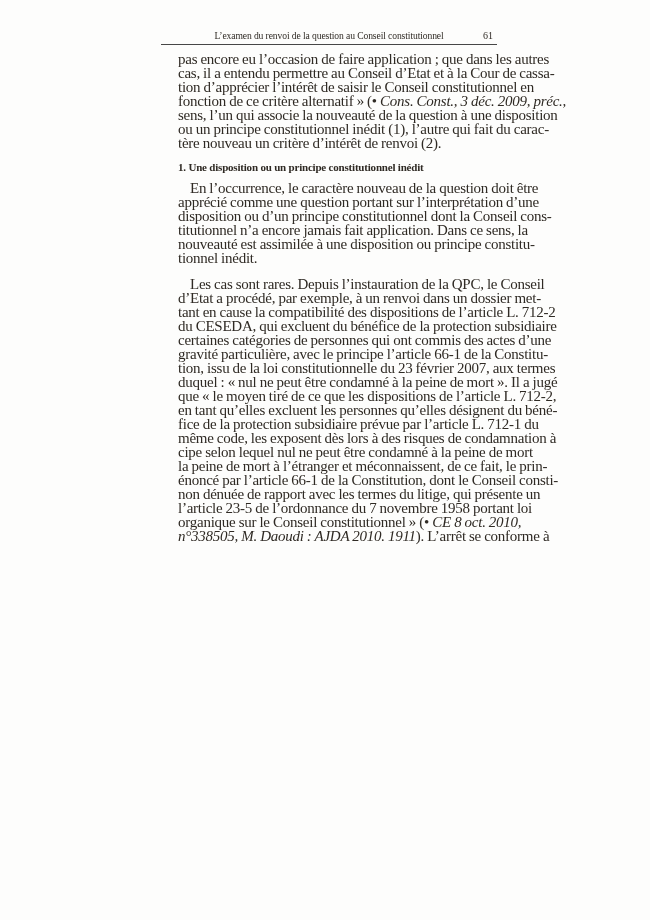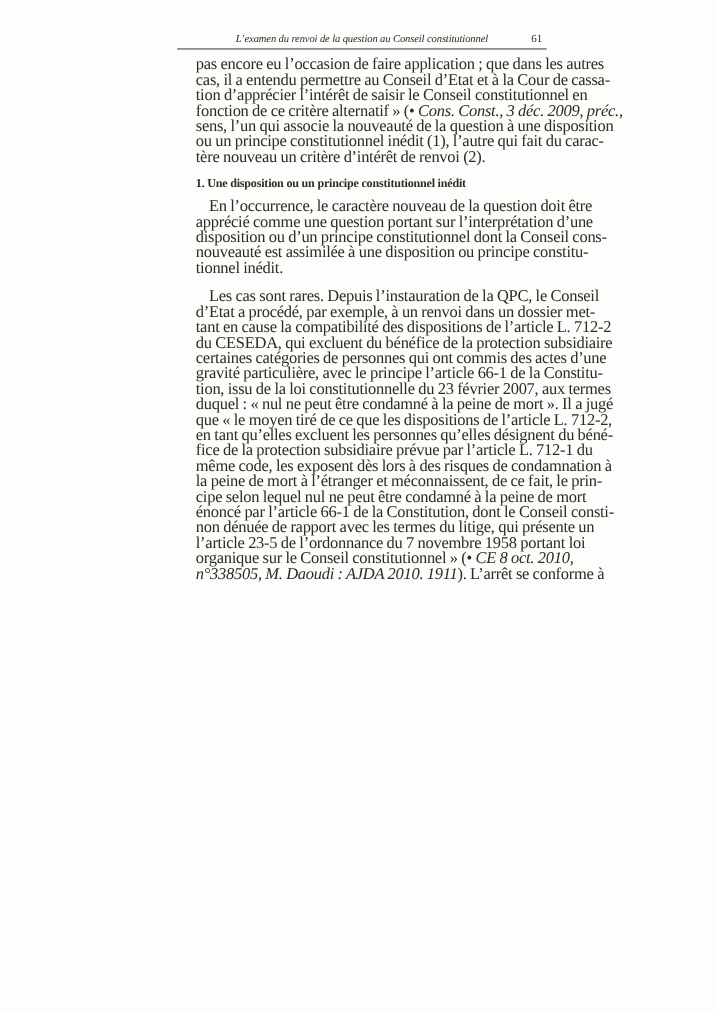--- a/index.html
+++ b/index.html
@@ -22,21 +22,20 @@
     top: 24px;
     width: 336px;
     height: 19px;
   }
   .running-title {
     position: absolute;
     left: 0;
     right: 0;
     bottom: 2px;
     text-align: center;
-    font-style: italic;
     font-size: 9.6px;
     letter-spacing: -0.1px;
     white-space: nowrap;
   }
   .page-number {
     position: absolute;
     right: 4px;
     bottom: 2px;
     font-size: 10px;
   }
@@ -96,38 +95,39 @@
         <div class="pline"><span class="roman">fonction de ce critère alternatif » (• </span><span class="italic">Cons. Const., 3 déc. 2009, préc.,</span></div>
         <div class="pline"><span class="roman">sens, l’un qui associe la nouveauté de la question à une disposition</span></div>
         <div class="pline"><span class="roman">ou un principe constitutionnel inédit (1), l’autre qui fait du carac-</span></div>
         <div class="pline lastline"><span class="roman">tère nouveau un critère d’intérêt de renvoi (2).</span></div>
       </div>
       <div class="heading">1. Une disposition ou un principe constitutionnel inédit</div>
       <div class="para indent">
         <div class="pline"><span class="roman">En l’occurrence, le caractère nouveau de la question doit être</span></div>
         <div class="pline"><span class="roman">apprécié comme une question portant sur l’interprétation d’une</span></div>
         <div class="pline"><span class="roman">disposition ou d’un principe constitutionnel dont la Conseil cons-</span></div>
+        <div class="pline"><span class="roman">titutionnel n’a encore jamais fait application. Dans ce sens, la</span></div>
         <div class="pline"><span class="roman">nouveauté est assimilée à une disposition ou principe constitu-</span></div>
         <div class="pline lastline"><span class="roman">tionnel inédit.</span></div>
       </div>
       <div class="para indent">
         <div class="pline"><span class="roman">Les cas sont rares. Depuis l’instauration de la QPC, le Conseil</span></div>
         <div class="pline"><span class="roman">d’Etat a procédé, par exemple, à un renvoi dans un dossier met-</span></div>
         <div class="pline"><span class="roman">tant en cause la compatibilité des dispositions de l’article L. 712-2</span></div>
         <div class="pline"><span class="roman">du CESEDA, qui excluent du bénéfice de la protection subsidiaire</span></div>
         <div class="pline"><span class="roman">certaines catégories de personnes qui ont commis des actes d’une</span></div>
         <div class="pline"><span class="roman">gravité particulière, avec le principe l’article 66-1 de la Constitu-</span></div>
         <div class="pline"><span class="roman">tion, issu de la loi constitutionnelle du 23 février 2007, aux termes</span></div>
         <div class="pline"><span class="roman">duquel : « nul ne peut être condamné à la peine de mort ». Il a jugé</span></div>
         <div class="pline"><span class="roman">que « le moyen tiré de ce que les dispositions de l’article L. 712-2,</span></div>
         <div class="pline"><span class="roman">en tant qu’elles excluent les personnes qu’elles désignent du béné-</span></div>
         <div class="pline"><span class="roman">fice de la protection subsidiaire prévue par l’article L. 712-1 du</span></div>
         <div class="pline"><span class="roman">même code, les exposent dès lors à des risques de condamnation à</span></div>
+        <div class="pline"><span class="roman">cipe selon lequel nul ne peut être condamné à la peine de mort</span></div>
         <div class="pline"><span class="roman">la peine de mort à l’étranger et méconnaissent, de ce fait, le prin-</span></div>
-        <div class="pline"><span class="roman">cipe selon lequel nul ne peut être condamné à la peine de mort</span></div>
         <div class="pline"><span class="roman">énoncé par l’article 66-1 de la Constitution, dont le Conseil consti-</span></div>
         <div class="pline"><span class="roman">non dénuée de rapport avec les termes du litige, qui présente un</span></div>
         <div class="pline"><span class="roman">l’article 23-5 de l’ordonnance du 7 novembre 1958 portant loi</span></div>
         <div class="pline"><span class="roman">organique sur le Conseil constitutionnel » (• </span><span class="italic">CE 8 oct. 2010,</span></div>
         <div class="pline"><span class="italic">n°338505, M. Daoudi : AJDA 2010. 1911</span><span class="roman">). L’arrêt se conforme à</span></div>
       </div>
     </div>
 </div>
 
 </body></html>

